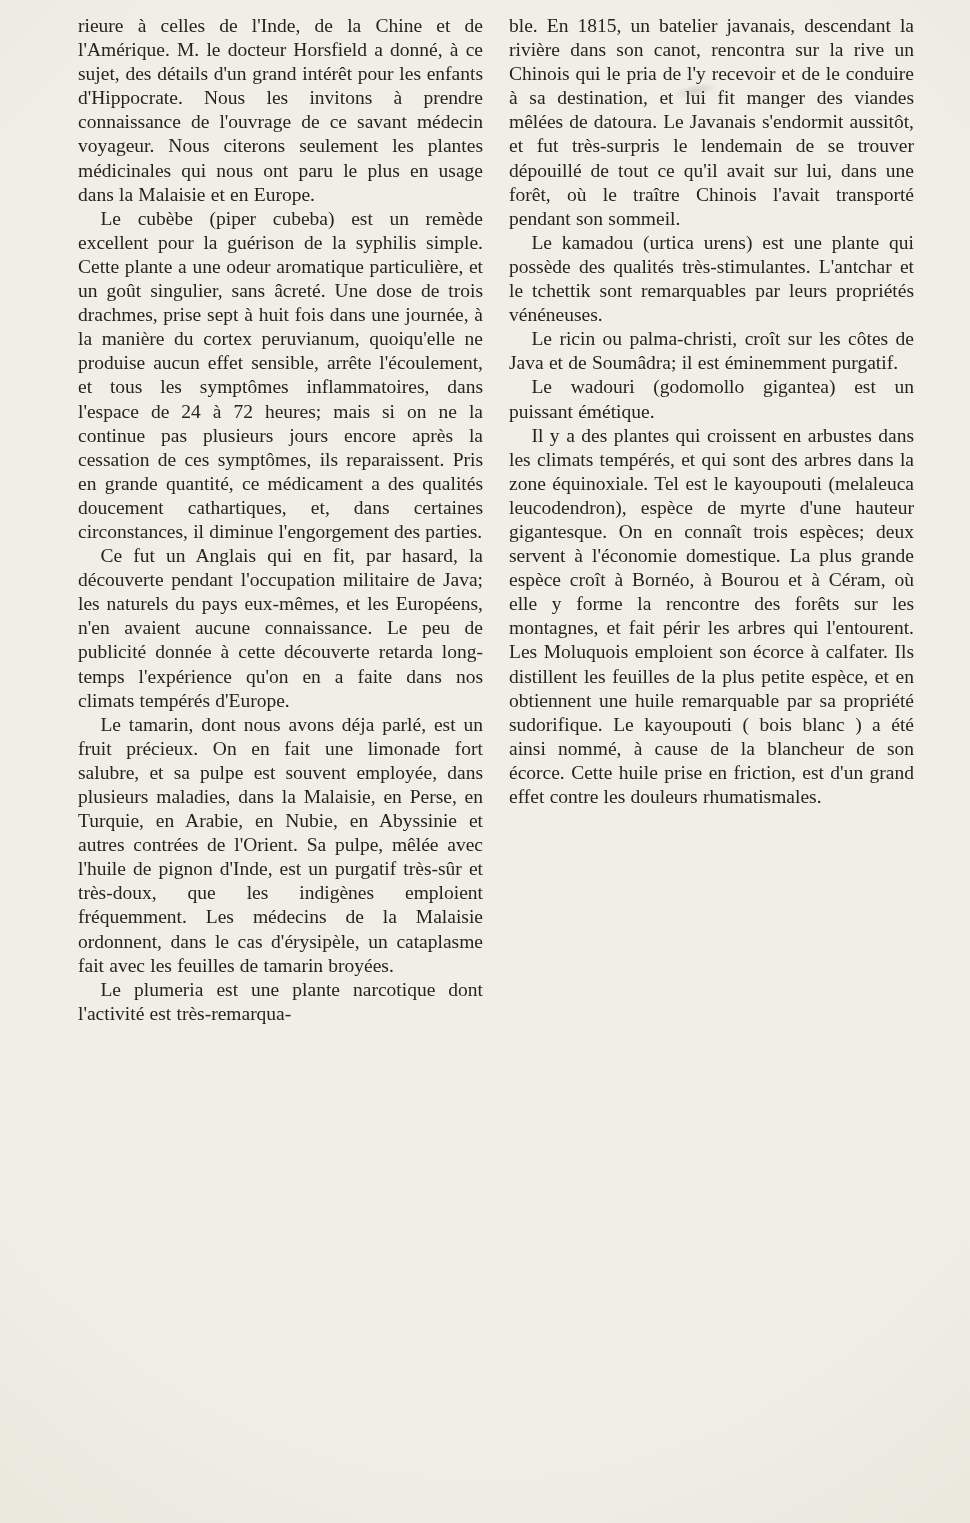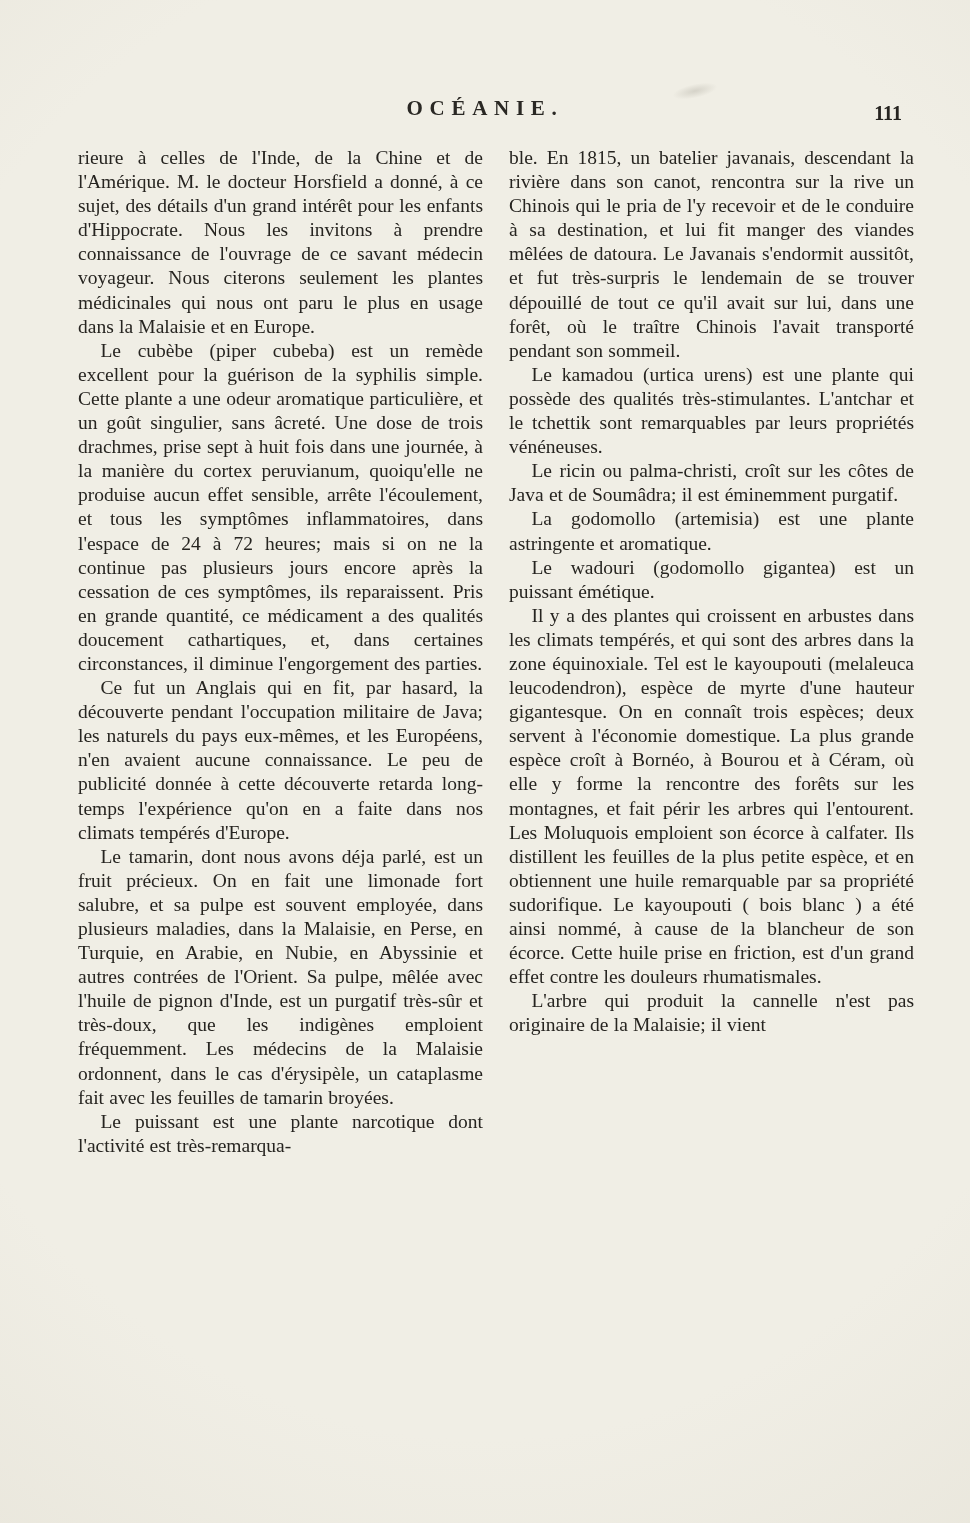--- a/index.html
+++ b/index.html
@@ -67,36 +67,30 @@
   .column p.indent {
     text-indent: 1.15em;
   }
   .it {
   }
 </style>
 </head>
 <body>
 
 <div class="page">
-  <header class="page-header">
-    <div class="running-title">OCÉANIE.</div>
-    <div class="page-number">111</div>
-  </header>
 
   <main class="text-columns">
     <section class="column">
         <p class=""><span>rieure à celles de l'Inde, de la Chine et de l'Amérique. M. le docteur Horsfield a donné, à ce sujet, des détails d'un grand intérêt pour les enfants d'Hippocrate. Nous les invitons à prendre connaissance de l'ouvrage de ce savant médecin voyageur. Nous citerons seulement les plantes médicinales qui nous ont paru le plus en usage dans la Malaisie et en Europe.</span></p>
         <p class="indent"><span>Le </span><span class="it">cubèbe</span><span> (</span><span class="it">piper cubeba</span><span>) est un remède excellent pour la guérison de la syphilis simple. Cette plante a une odeur aromatique particulière, et un goût singulier, sans âcreté. Une dose de trois drachmes, prise sept à huit fois dans une journée, à la manière du </span><span class="it">cortex peruvianum</span><span>, quoiqu'elle ne produise aucun effet sensible, arrête l'écoulement, et tous les symptômes inflammatoires, dans l'espace de 24 à 72 heures; mais si on ne la continue pas plusieurs jours encore après la cessation de ces symptômes, ils reparaissent. Pris en grande quantité, ce médicament a des qualités doucement cathartiques, et, dans certaines circonstances, il diminue l'engorgement des parties.</span></p>
         <p class="indent"><span>Ce fut un Anglais qui en fit, par hasard, la découverte pendant l'occupation militaire de Java; les naturels du pays eux-mêmes, et les Européens, n'en avaient aucune connaissance. Le peu de publicité donnée à cette découverte retarda long-temps l'expérience qu'on en a faite dans nos climats tempérés d'Europe.</span></p>
         <p class="indent"><span>Le tamarin, dont nous avons déja parlé, est un fruit précieux. On en fait une limonade fort salubre, et sa pulpe est souvent employée, dans plusieurs maladies, dans la Malaisie, en Perse, en Turquie, en Arabie, en Nubie, en Abyssinie et autres contrées de l'Orient. Sa pulpe, mêlée avec l'huile de pignon d'Inde, est un purgatif très-sûr et très-doux, que les indigènes emploient fréquemment. Les médecins de la Malaisie ordonnent, dans le cas d'érysipèle, un cataplasme fait avec les feuilles de tamarin broyées.</span></p>
-        <p class="indent"><span>Le </span><span class="it">puissant</span><span> est une plante narcotique dont l'activité est très-remarqua-</span></p>
+        <p class="indent"><span>Le </span><span class="it">plumeria</span><span> est une plante narcotique dont l'activité est très-remarqua-</span></p>
       </section>
     <section class="column">
         <p class=""><span>ble. En 1815, un batelier javanais, descendant la rivière dans son canot, rencontra sur la rive un Chinois qui le pria de l'y recevoir et de le conduire à sa destination, et lui fit manger des viandes mêlées de datoura. Le Javanais s'endormit aussitôt, et fut très-surpris le lendemain de se trouver dépouillé de tout ce qu'il avait sur lui, dans une forêt, où le traître Chinois l'avait transporté pendant son sommeil.</span></p>
         <p class="indent"><span>Le </span><span class="it">kamadou</span><span> (</span><span class="it">urtica urens</span><span>) est une plante qui possède des qualités très-stimulantes. L'</span><span class="it">antchar</span><span> et le </span><span class="it">tchettik</span><span> sont remarquables par leurs propriétés vénéneuses.</span></p>
         <p class="indent"><span>Le </span><span class="it">ricin</span><span> ou </span><span class="it">palma-christi</span><span>, croît sur les côtes de Java et de Soumâdra; il est éminemment purgatif.</span></p>
-        <p class="indent"><span>La </span><span class="it">godomollo</span><span> (</span><span class="it">artemisia</span><span>) est une plante astringente et aromatique.</span></p>
         <p class="indent"><span>Le </span><span class="it">wadouri</span><span> (</span><span class="it">godomollo gigantea</span><span>) est un puissant émétique.</span></p>
         <p class="indent"><span>Il y a des plantes qui croissent en arbustes dans les climats tempérés, et qui sont des arbres dans la zone équinoxiale. Tel est le kayoupouti (</span><span class="it">melaleuca leucodendron</span><span>), espèce de myrte d'une hauteur gigantesque. On en connaît trois espèces; deux servent à l'économie domestique. La plus grande espèce croît à Bornéo, à Bourou et à Céram, où elle y forme la rencontre des forêts sur les montagnes, et fait périr les arbres qui l'entourent. Les Moluquois emploient son écorce à calfater. Ils distillent les feuilles de la plus petite espèce, et en obtiennent une huile remarquable par sa propriété sudorifique. Le kayoupouti ( bois blanc ) a été ainsi nommé, à cause de la blancheur de son écorce. Cette huile prise en friction, est d'un grand effet contre les douleurs rhumatismales.</span></p>
-        <p class="indent"><span>L'arbre qui produit la cannelle n'est pas originaire de la Malaisie; il vient</span></p>
       </section>
   </main>
 </div>
 
 </body></html>

